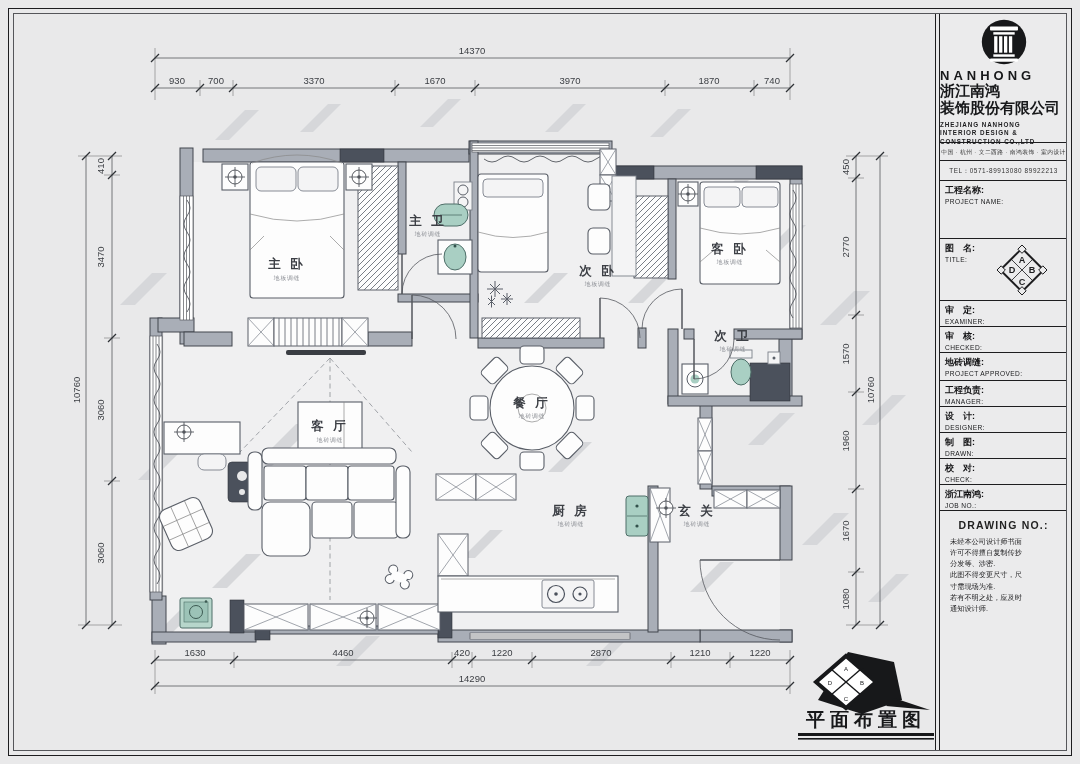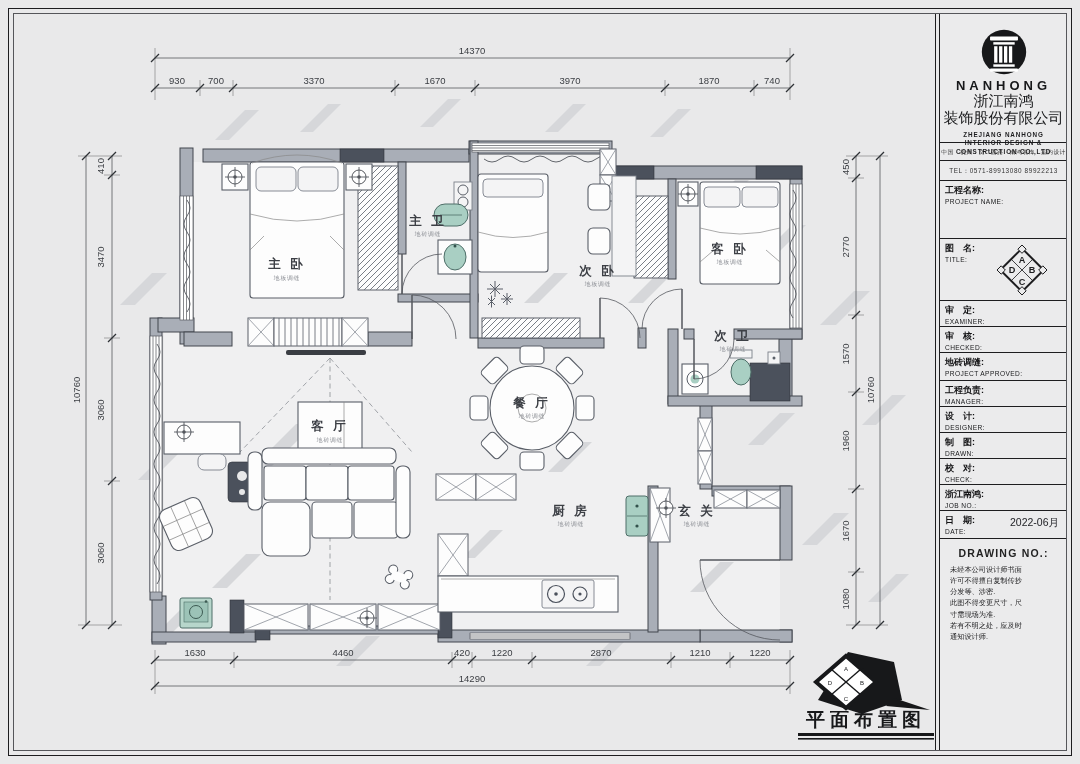--- a/index.html
+++ b/index.html
@@ -29,24 +29,24 @@
   .win{stroke:#54575d;stroke-width:.7}
   .winbg{fill:#ffffff;stroke:#54575d;stroke-width:.7}
   .stamp-t{font:700 19px "Liberation Sans",sans-serif;fill:#17181a;letter-spacing:5px;text-anchor:middle}
   .tiny{font:6px "Liberation Sans",sans-serif;fill:#17181a;text-anchor:middle}
 
   
   .tb{position:absolute;top:13px;bottom:13px;right:13px;width:128px;z-index:4;
       background:#ebebec;border-left:1.6px solid #1d1d1f;display:flex;flex-direction:column;box-sizing:border-box}
   .tb::before{content:'';position:absolute;left:-5px;top:0;bottom:0;border-left:1px solid #1d1d1f}
   .sec{border-bottom:1px solid #1d1d1f;box-sizing:border-box;flex:none;position:relative}
-  .brand{height:130px;text-align:center;padding-top:16px}
+  .brand{height:130px;padding-top:6px}
   .logo{width:46px;height:46px;margin:0 auto 3px}
   .b-en{font-size:13px;font-weight:bold;letter-spacing:4px;color:#17181a}
-  .b-cn{font-size:15px;font-weight:normal;font-family:"DejaVu Serif",serif;line-height:1.15;color:#17181a}
+  .b-cn{font-size:15px;font-weight:bold;font-family:"DejaVu Serif",serif;line-height:1.15;color:#17181a}
   .b-sub{font-size:6.3px;font-weight:bold;letter-spacing:.9px;line-height:1.35;margin-top:3px;color:#1d1d1f}
   .addr{height:18px;font-size:5.8px;text-align:center;line-height:18px;color:#333;letter-spacing:.4px}
   .tel{height:20px;font-size:6.4px;text-align:center;line-height:20px;color:#333;letter-spacing:.6px}
   .f{padding:3px 5px 12px 5px}
   .f .cn{font-size:9px;font-weight:bold;color:#141416}
   .f .en{font-size:6.6px;letter-spacing:.4px;color:#17181a;margin-top:1px}
   .f .val{position:absolute;right:8px;top:5px;font-size:10.5px;color:#232428}
   .f-tall{height:58px}
   .f-item{height:44px}
   .f-item .val{font-size:11px;top:4px;right:14px}
@@ -652,25 +652,20 @@
         <div class="en">DRAWN:</div>
   </div>
   <div class="sec f fh26">
     <div class="cn">校　对:</div>
         <div class="en">CHECK:</div>
   </div>
   <div class="sec f fh26">
     <div class="cn">浙江南鸿:</div>
         <div class="en">JOB NO.:</div>
   </div>
-  <div class="sec f fh28">
-    <div class="cn">日　期:</div>
-    <div class="val">2022-06月</div>
-    <div class="en">DATE:</div>
-  </div>
   <div class="sec notes">
     <div class="nh">DRAWING NO.:</div>
     <div class="nl">未经本公司设计师书面</div>
     <div class="nl">许可不得擅自复制传抄</div>
     <div class="nl">分发等、涉密.</div>
     <div class="nl">此图不得变更尺寸，尺</div>
     <div class="nl">寸需现场为准.</div>
     <div class="nl">若有不明之处，应及时</div>
     <div class="nl">通知设计师.</div>
   </div>

